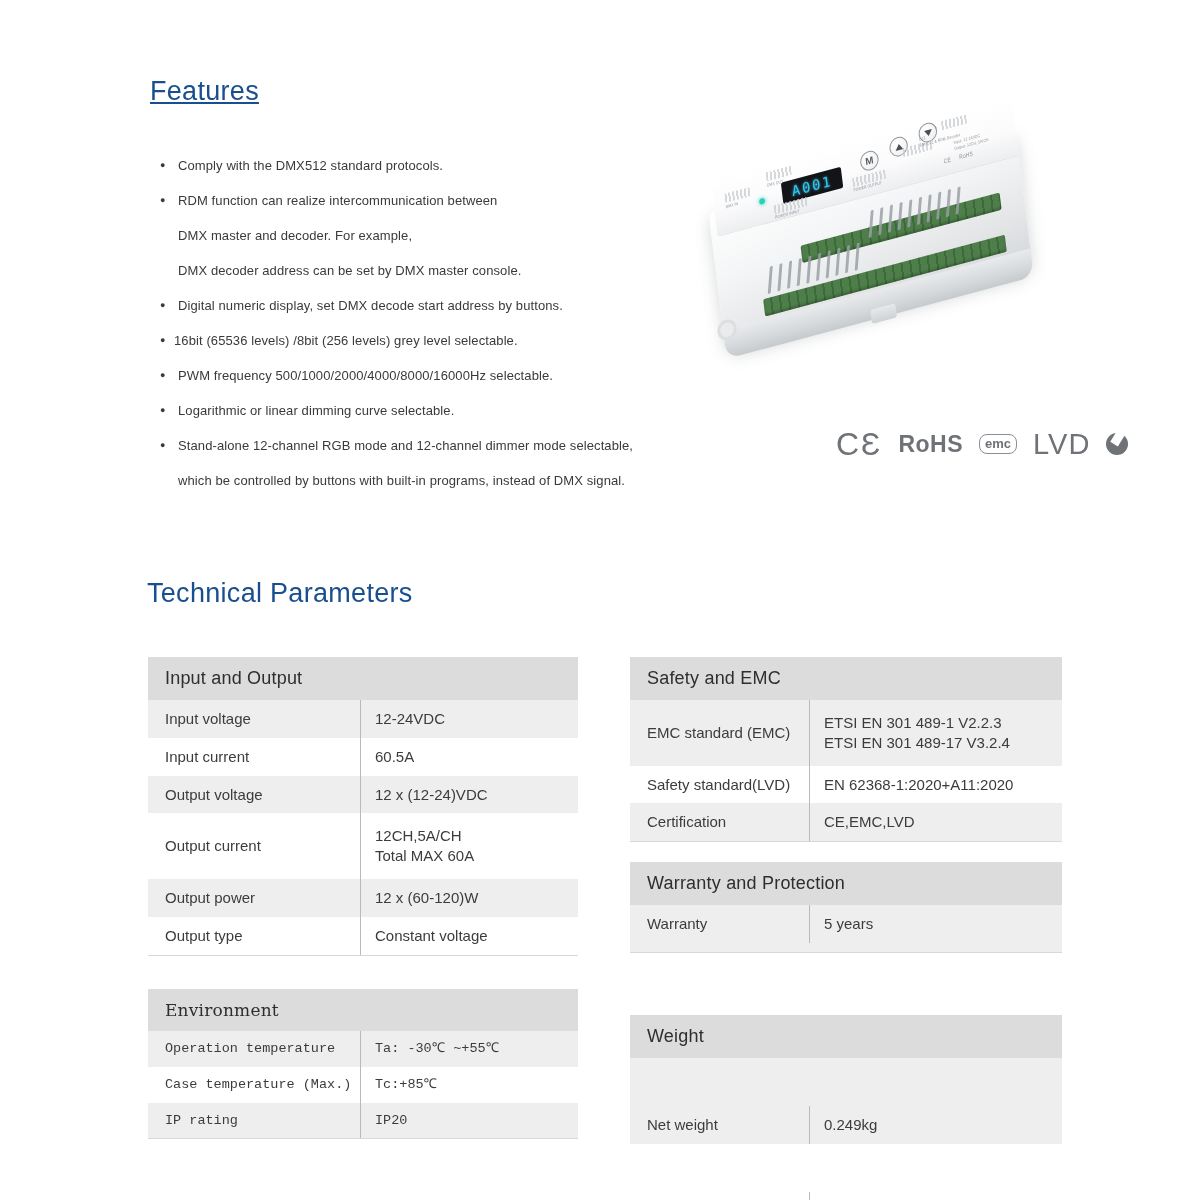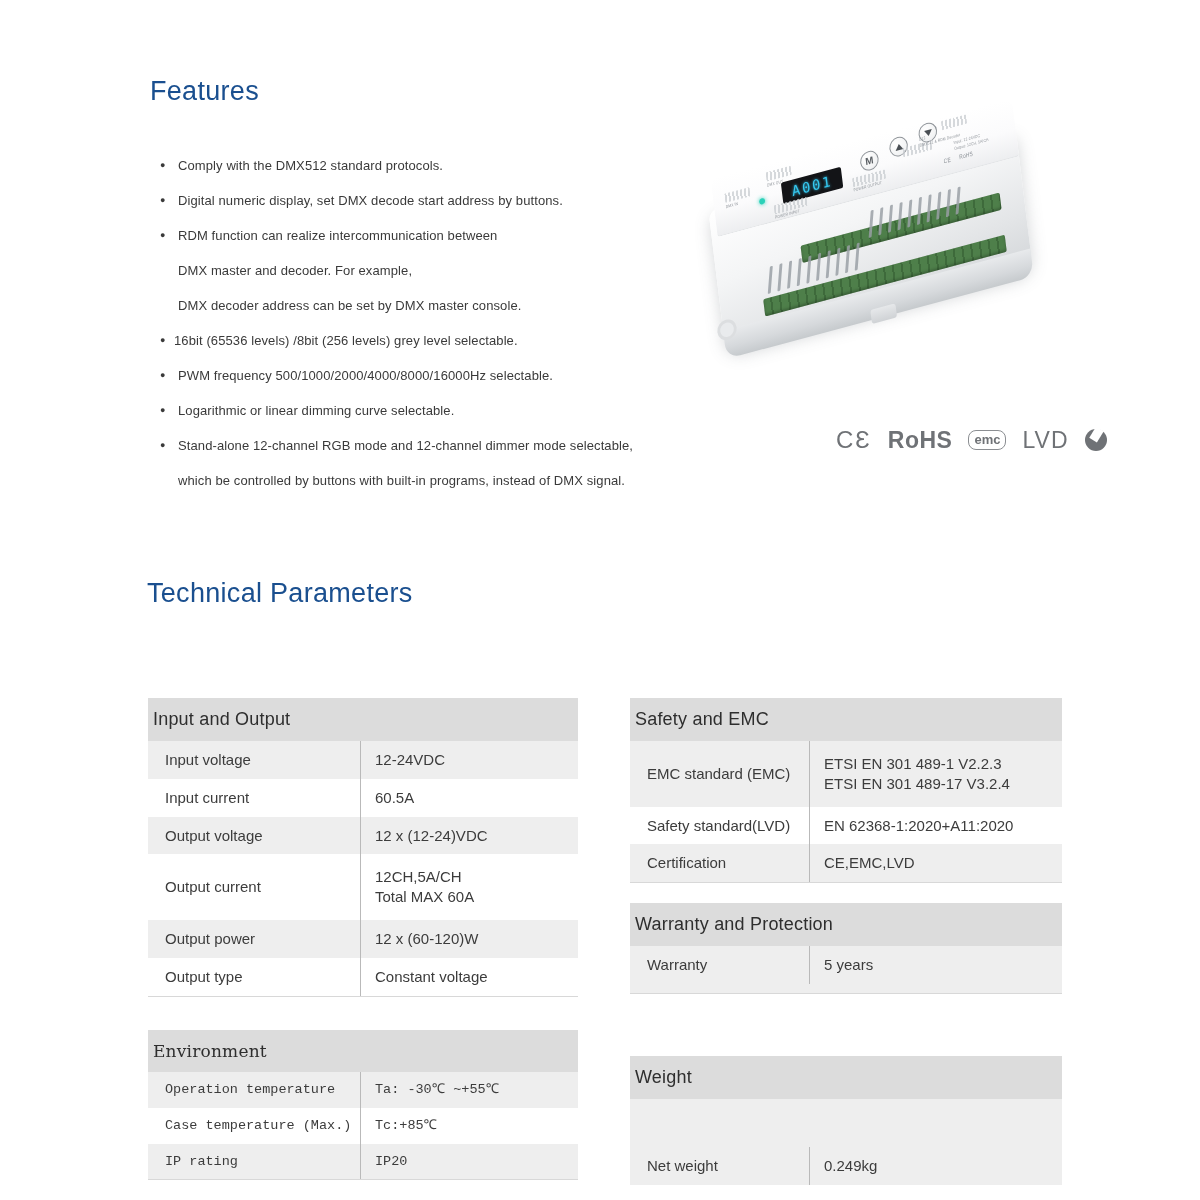--- a/index.html
+++ b/index.html
@@ -12,21 +12,21 @@
   .page { position: relative; width: 1200px; height: 1200px; }
 
   
   .section-heading {
     position: absolute;
     color: #1a4f8f;
     font-size: 27px;
     font-weight: 400;
     letter-spacing: 0.3px;
   }
-  #features-heading { left: 150px; top: 76px; }
+  #features-heading { left: 150px; top: 76px; text-decoration: underline; }
   #tech-heading { left: 147px; top: 578px; }
 
   
   .features-list {
     position: absolute;
     left: 160px; top: 148px;
     width: 600px;
     list-style: none;
   }
   .feature-item {
@@ -169,29 +169,29 @@
   }
 
   
   .certs {
     position: absolute;
     left: 836px; top: 428px;
     display: flex; align-items: center; gap: 16px;
     color: #6f7276;
   }
   .cert { font-size: 23px; font-weight: bold; letter-spacing: .5px; line-height: 1; }
-  .cert.ce { font-size: 24px; letter-spacing: 2px; font-weight: 500; }
+  .cert.ce { font-size: 32px; letter-spacing: 2px; font-weight: 500; }
   .cert.emc-box {
     font-size: 13px; font-weight: bold;
     border: 1.6px solid #8b8e92;
     border-radius: 8px;
     padding: 2px 5px 3px;
     letter-spacing: 0;
   }
-  .cert.lvd { font-weight: 400; font-size: 23px; letter-spacing: 1px; }
+  .cert.lvd { font-weight: 400; font-size: 29px; letter-spacing: 1px; }
   .cert.rcm {
     width: 22px; height: 22px; border-radius: 50%;
     background: #6f7276; position: relative;
   }
   .cert.rcm::after {
     content: ""; position: absolute;
     left: 7px; top: -1px; width: 9px; height: 13px;
     background: #ffffff;
     transform: rotate(32deg);
   }
@@ -199,23 +199,22 @@
   
   .spec-table {
     position: absolute;
     font-size: 15px;
     border-bottom: 1px solid #d8d8d8;
   }
   .spec-table .thead {
     background: #dcdcdc;
     color: #2e2e2e;
     font-size: 18px;
-    padding: 11px 0 11px 5px;
+    padding: 11px 0 11px 17px;
     letter-spacing: .2px;
-    margin-top: 41px;
   }
   .spec-row { display: flex; align-items: stretch; }
   .spec-row.shaded { background: #eeeeee; }
   .spec-row .k {
     padding: 9px 0 9px 17px;
     color: #3c3c3c;
     display: flex; align-items: center;
   }
   .spec-row .v {
     padding: 9px 0 9px 14px;
@@ -254,24 +253,24 @@
 </style>
 </head>
 <body>
 
 <div class="page">
 
   <h2 class="section-heading" id="features-heading">Features</h2>
 
   <ul class="features-list">
     <li class="feature-item">Comply with the DMX512 standard protocols.</li>
-    <li class="feature-item">Digital numeric display, set DMX decode start address by buttons.</li>
     <li class="feature-item">RDM function can realize intercommunication between
 DMX master and decoder. For example,
 DMX decoder address can be set by DMX master console.</li>
+    <li class="feature-item">Digital numeric display, set DMX decode start address by buttons.</li>
     <li class="feature-item tight">16bit (65536 levels) /8bit (256 levels) grey level selectable.</li>
     <li class="feature-item">PWM frequency 500/1000/2000/4000/8000/16000Hz selectable.</li>
     <li class="feature-item">Logarithmic or linear dimming curve selectable.</li>
     <li class="feature-item">Stand-alone 12-channel RGB mode and 12-channel dimmer mode selectable,
 which be controlled by buttons with built-in programs, instead of DMX signal.</li>
   </ul>
 
   <div class="product-wrap">
     <div class="device">
 

